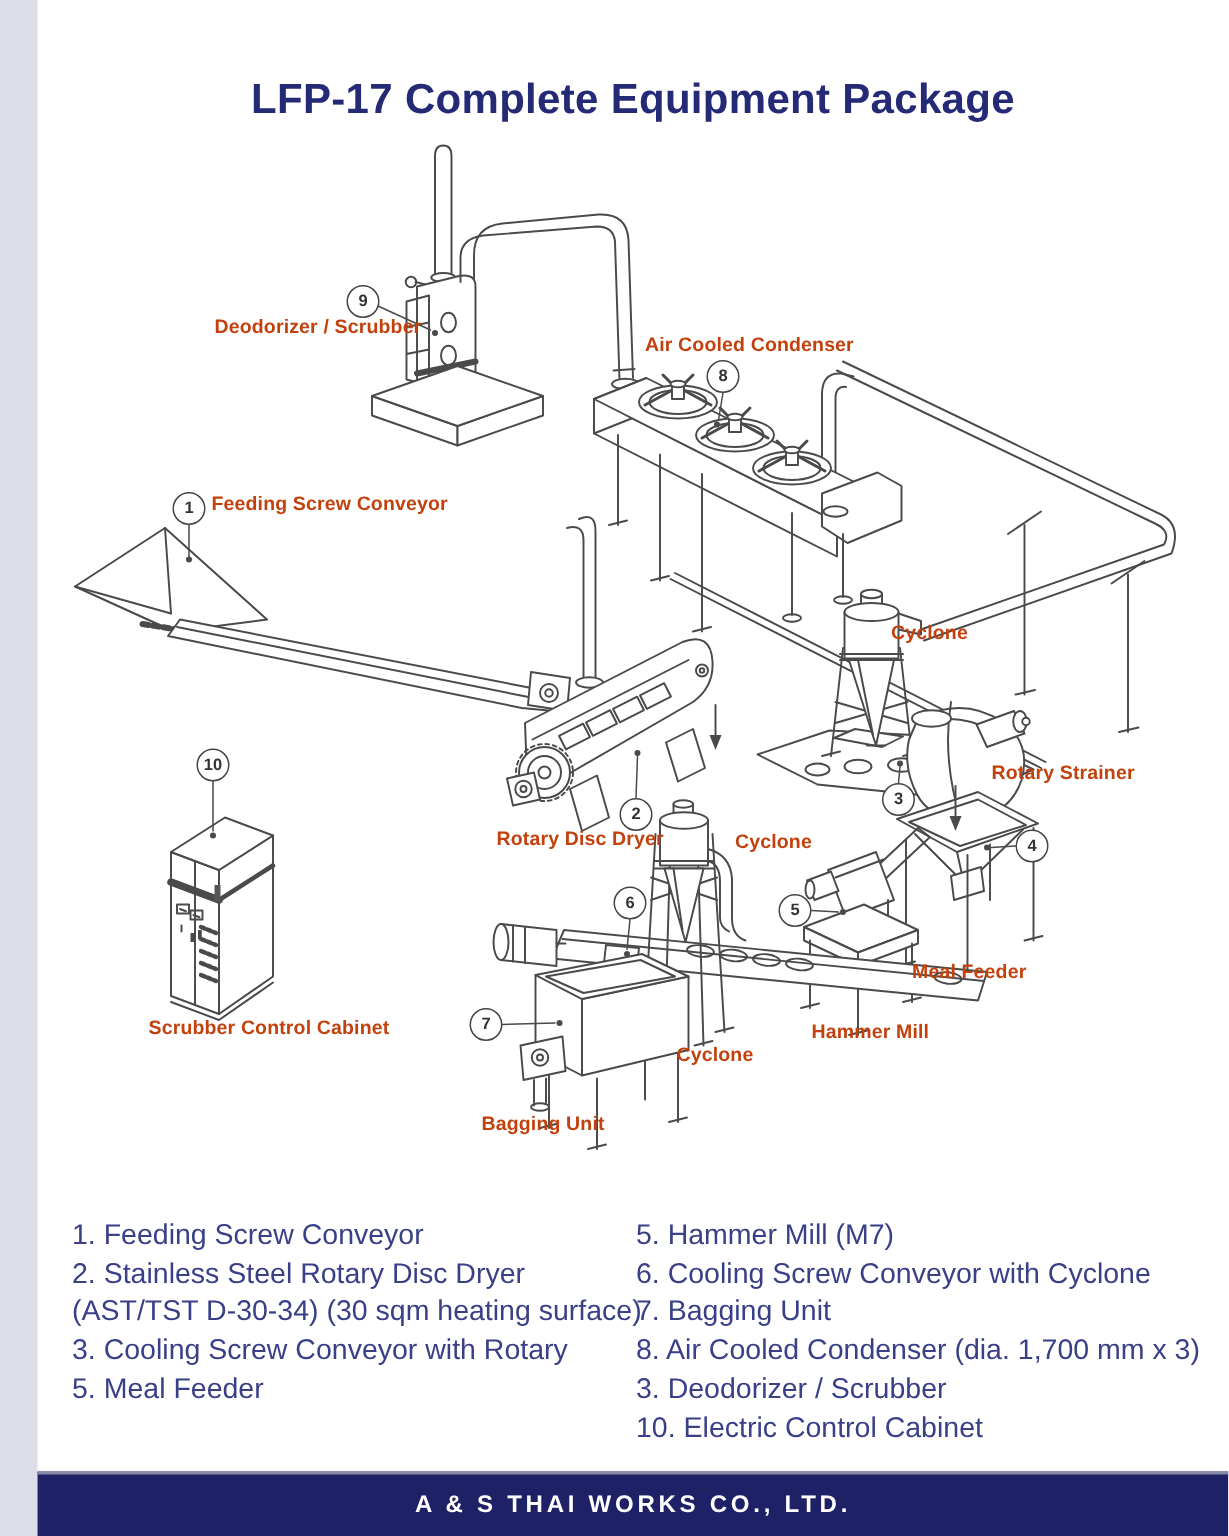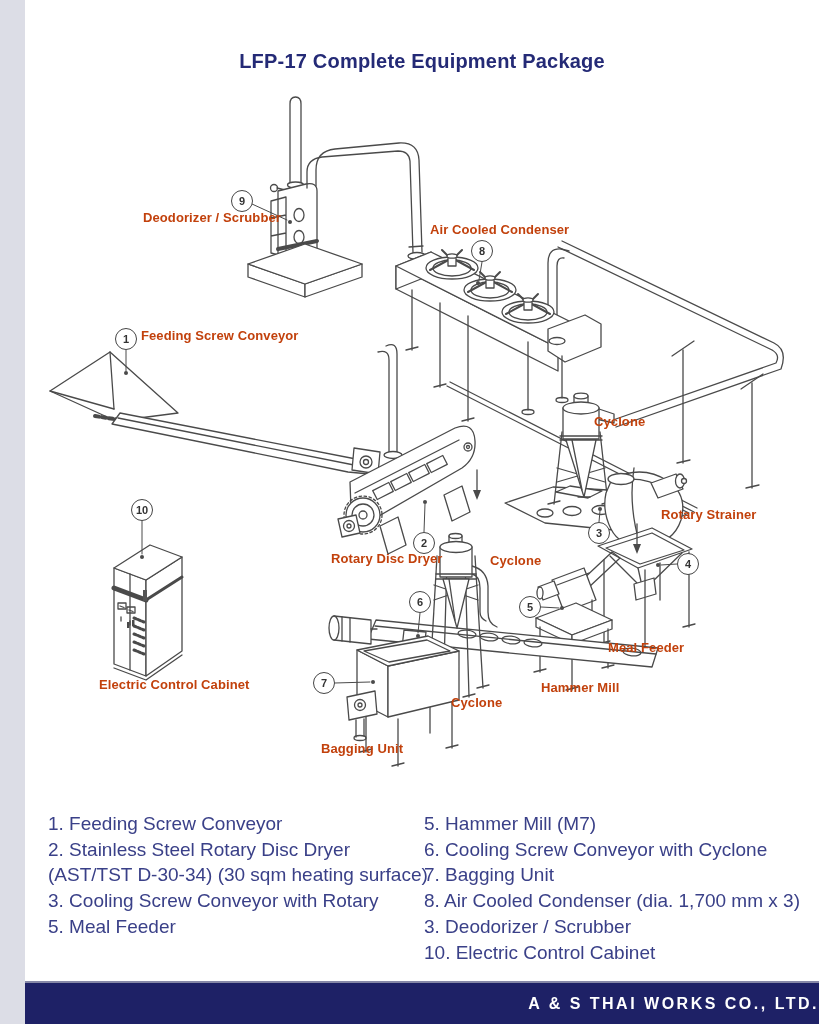--- a/index.html
+++ b/index.html
@@ -1,35 +1,35 @@
 <!DOCTYPE html>
 <html><head>
 <meta charset="utf-8">
 <style>
   html,body{margin:0;padding:0;background:#ffffff;}
   .page{position:relative;width:819px;height:1024px;background:#ffffff;overflow:hidden;
         font-family:"Liberation Sans",sans-serif;}
   .left-strip{position:absolute;left:0;top:0;width:25px;height:1024px;background:#dcdde6;}
   .title{position:absolute;left:25px;right:0;top:50px;text-align:center;margin:0;
-         font-size:20px;font-weight:bold;color:#242a76;letter-spacing:.2px;}
+         font-size:28px;font-weight:bold;color:#242a76;letter-spacing:.2px;}
   .diagram{position:absolute;left:0;top:0;width:819px;height:1024px;}
   .diagram svg{position:absolute;left:0;top:0;}
   .dlabel{position:absolute;font-size:13px;font-weight:bold;color:#c2410c;
           white-space:nowrap;letter-spacing:.1px;}
   .callout{position:absolute;width:22px;height:22px;border-radius:50%;
            border:1.5px solid #454545;background:#fff;box-sizing:border-box;
            font-size:11px;font-weight:bold;color:#333;display:flex;
            align-items:center;justify-content:center;z-index:3;}
   .eq-col{position:absolute;color:#3a4088;font-size:19px;line-height:25.7px;margin-top:20px;}
   .eq-col div{white-space:nowrap;}
   .col-left{left:48px;top:791px;}
   .col-right{left:424px;top:791px;}
   .footer{position:absolute;left:25px;right:0;top:981px;bottom:0;background:#1e2166;
           border-top:2px solid #8789a8;box-sizing:border-box;display:flex;
-          align-items:center;justify-content:flex-end;}
+          align-items:center;justify-content:center;}
   .footer span{color:#ffffff;font-size:16px;font-weight:bold;letter-spacing:2.5px;}
 </style>
 </head>
 <body>
 
 <div class="page">
   <div class="left-strip"></div>
   <h1 class="title">LFP-17 Complete Equipment Package</h1>
 
   <div class="diagram">
@@ -354,21 +354,21 @@
     <span class="dlabel" style="left:430px;top:222px">Air Cooled Condenser</span>
     <span class="dlabel" style="left:141px;top:328px">Feeding Screw Conveyor</span>
     <span class="dlabel" style="left:594px;top:414px">Cyclone</span>
     <span class="dlabel" style="left:661px;top:507px">Rotary Strainer</span>
     <span class="dlabel" style="left:331px;top:551px">Rotary Disc Dryer</span>
     <span class="dlabel" style="left:490px;top:553px">Cyclone</span>
     <span class="dlabel" style="left:608px;top:640px">Meal Feeder</span>
     <span class="dlabel" style="left:541px;top:680px">Hammer Mill</span>
     <span class="dlabel" style="left:451px;top:695px">Cyclone</span>
     <span class="dlabel" style="left:321px;top:741px">Bagging Unit</span>
-    <span class="dlabel" style="left:99px;top:677px">Electric Control Cabinet</span>
+    <span class="dlabel" style="left:99px;top:677px">Scrubber Control Cabinet</span>
 
     <span class="callout" style="left:115px;top:328px">1</span>
     <span class="callout" style="left:413px;top:532px">2</span>
     <span class="callout" style="left:588px;top:522px">3</span>
     <span class="callout" style="left:677px;top:553px">4</span>
     <span class="callout" style="left:519px;top:596px">5</span>
     <span class="callout" style="left:409px;top:591px">6</span>
     <span class="callout" style="left:313px;top:672px">7</span>
     <span class="callout" style="left:471px;top:240px">8</span>
     <span class="callout" style="left:231px;top:190px">9</span>

